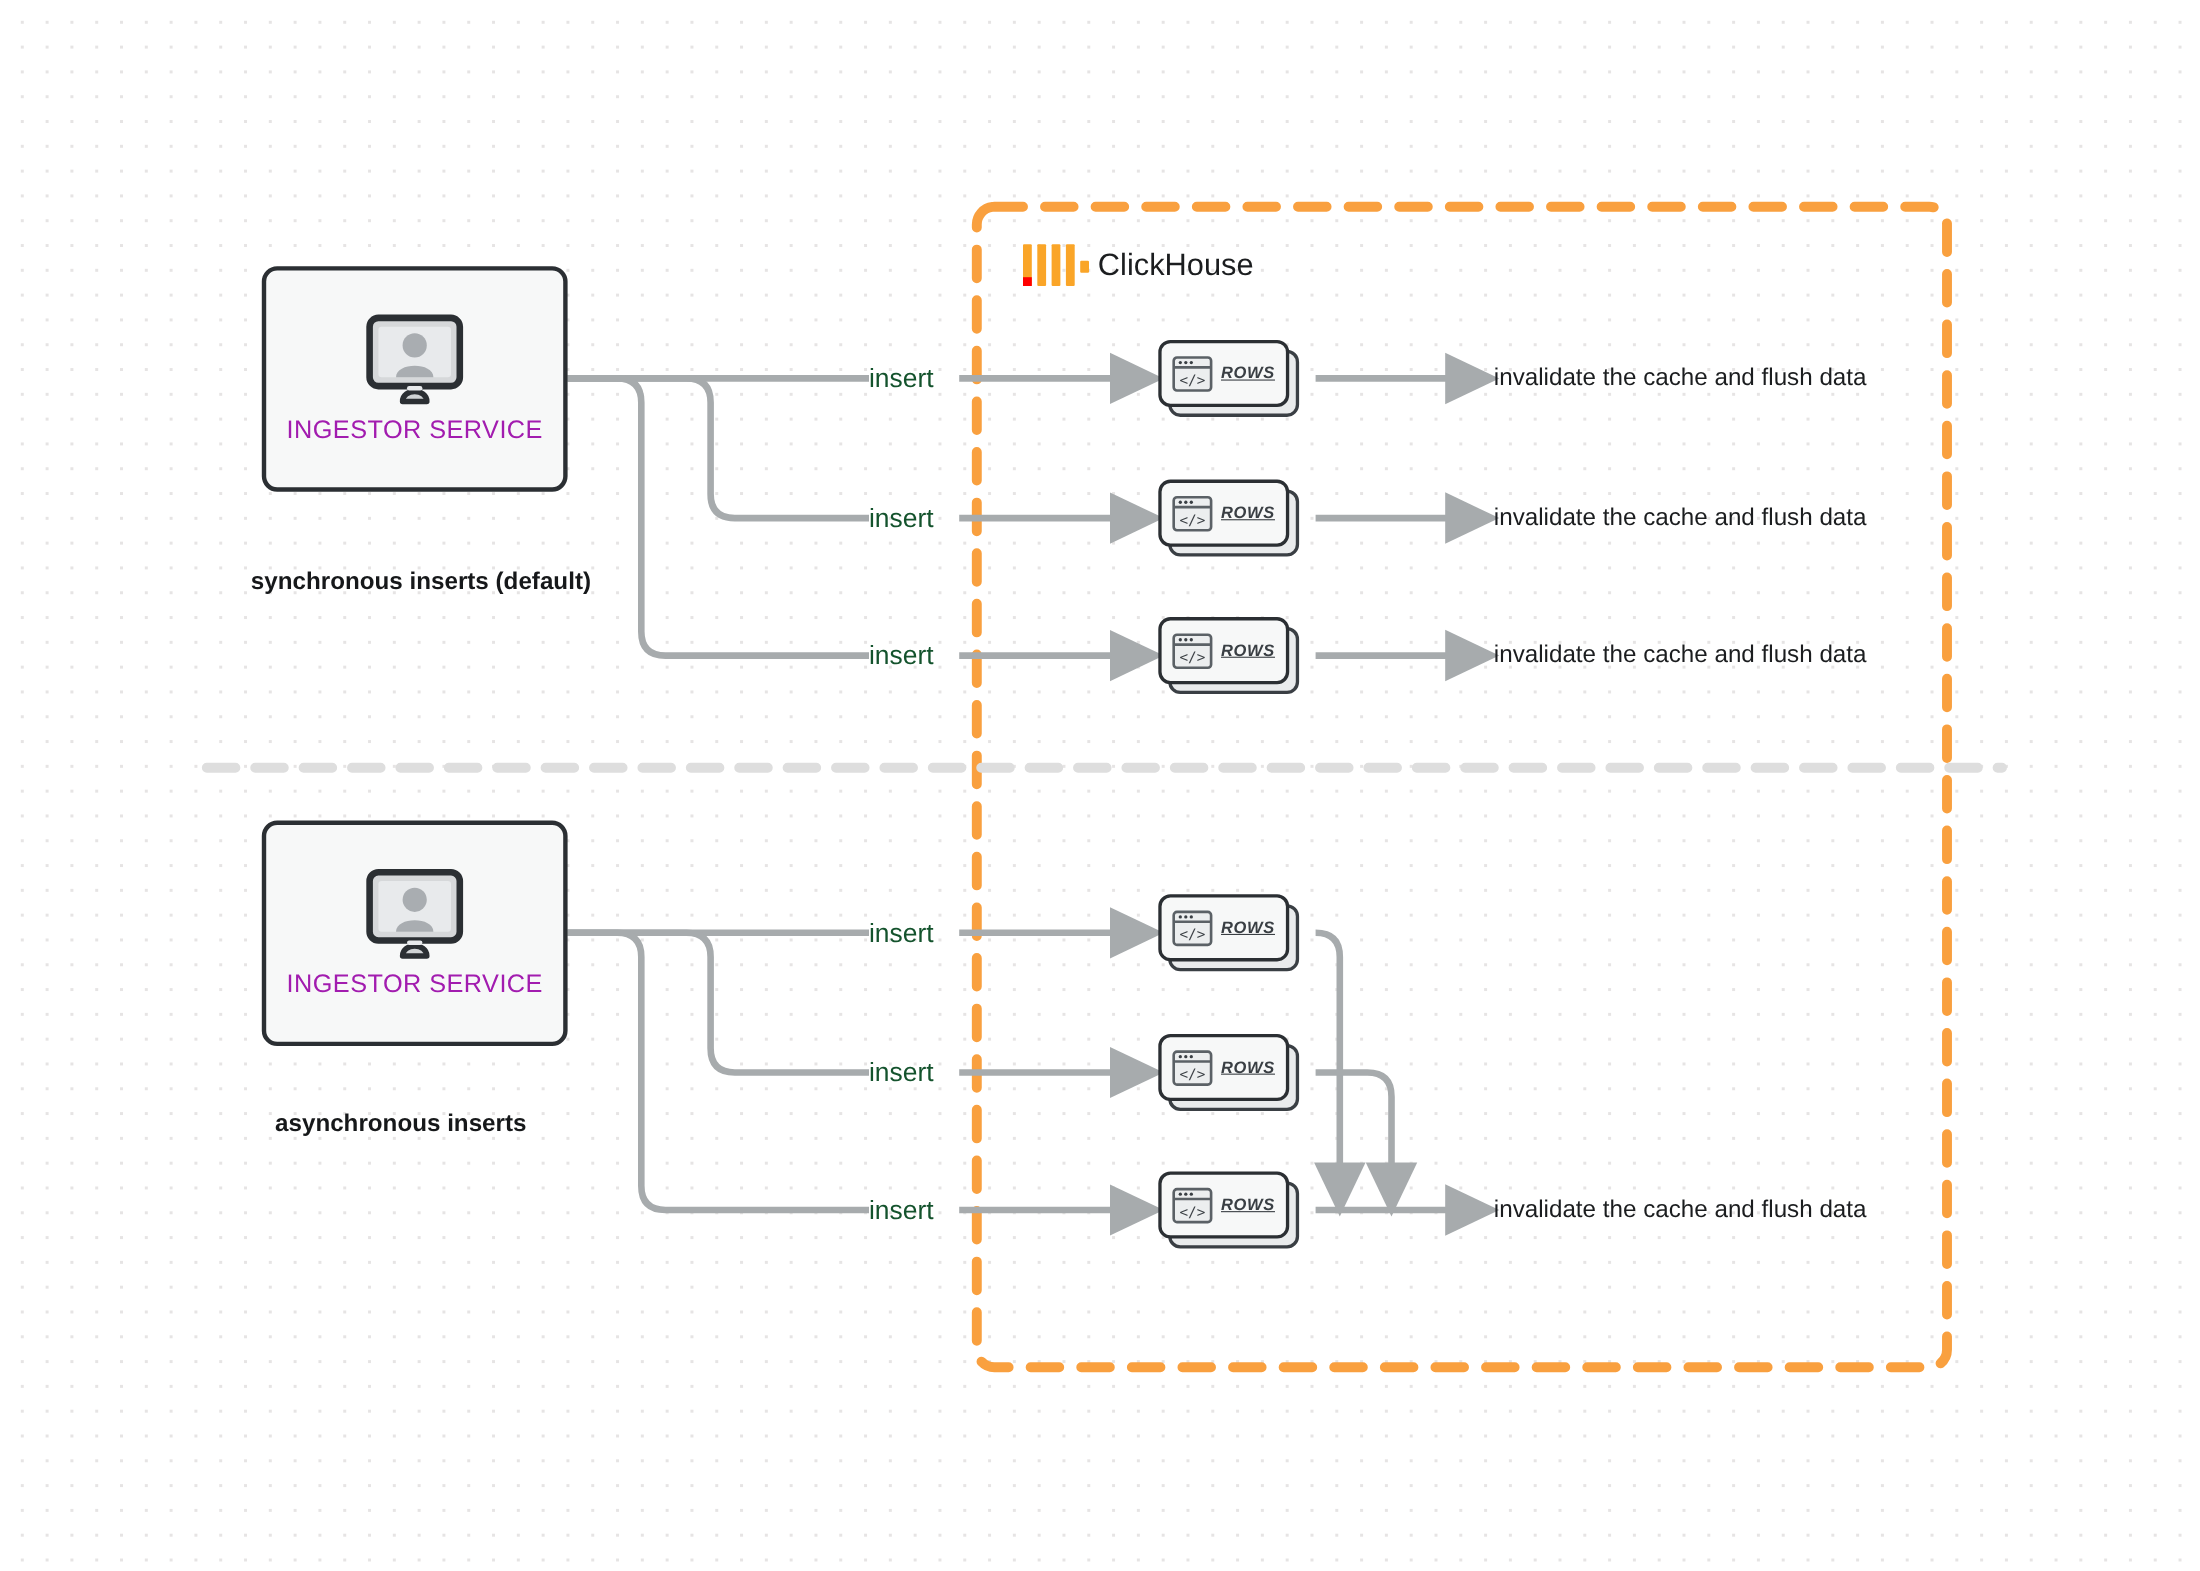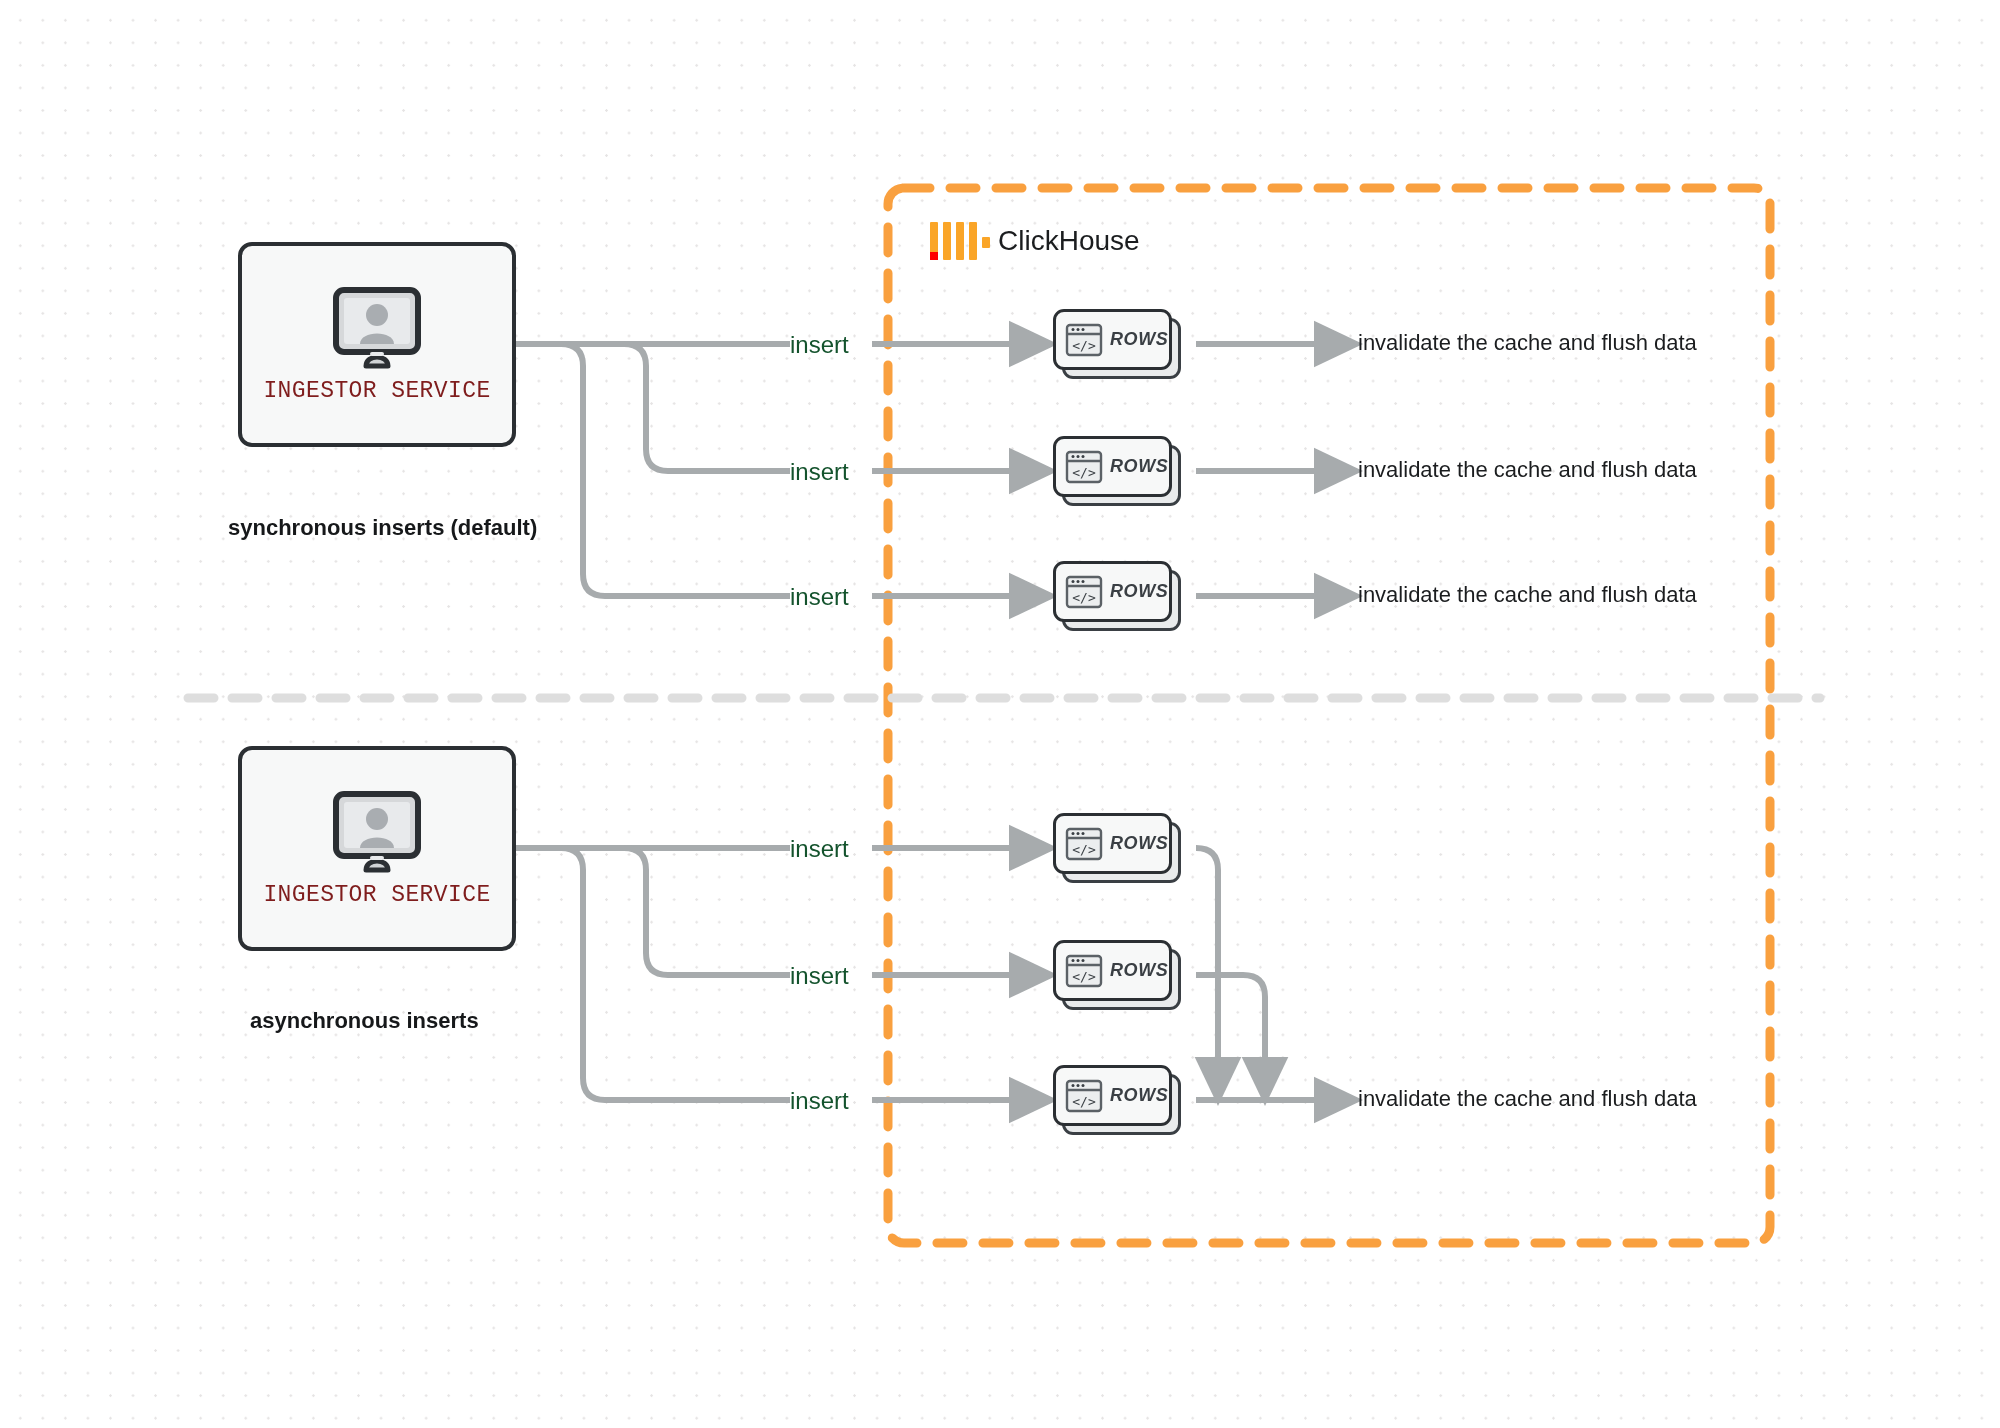--- a/index.html
+++ b/index.html
@@ -24,41 +24,42 @@
     background:#f7f8f8;
     border:4px solid #2b2f33;
     border-radius:14px;
     box-sizing:border-box;
     display:flex;flex-direction:column;
     align-items:center;justify-content:center;
     gap:6px;
   }
   .ingestor .monitor{width:96px;height:86px;position:relative;}
   .ingestor .ing-label{
-    font-size:23px;color:#7f1d1d;letter-spacing:.4px;
-    font-family:Liberation Mono, monospace;
+    font-size:23px;color:#a21caf;letter-spacing:.4px;
+    font-family:Liberation Sans, sans-serif;
   }
 
   
   .rowscard{position:absolute;width:128px;height:70px;}
   .rowscard .back{
     position:absolute;left:9px;top:9px;width:119px;height:61px;
     background:#e9ebec;border:3px solid #3a3f44;border-radius:11px;
     box-sizing:border-box;
   }
   .rowscard .front{
     position:absolute;left:0;top:0;width:119px;height:61px;
     background:#f7f8f8;border:3px solid #2b2f33;border-radius:11px;
     box-sizing:border-box;
     display:flex;align-items:center;gap:7px;padding-left:9px;
   }
   .rowscard .winicon{width:38px;height:34px;flex:none;}
   .rowscard .rowstext{
-    font-size:18px;font-style:italic;font-weight:bold;color:#3a3f44;
+    font-size:15px;font-style:italic;font-weight:bold;color:#3a3f44;
     letter-spacing:.6px;
+    text-decoration:underline;
   }
 
   
   .edge-label{
     position:absolute;font-size:24px;color:#14532d;white-space:nowrap;
   }
   .out-label{
     position:absolute;font-size:22px;color:#1b1d1f;white-space:nowrap;
   }
   .section-label{

